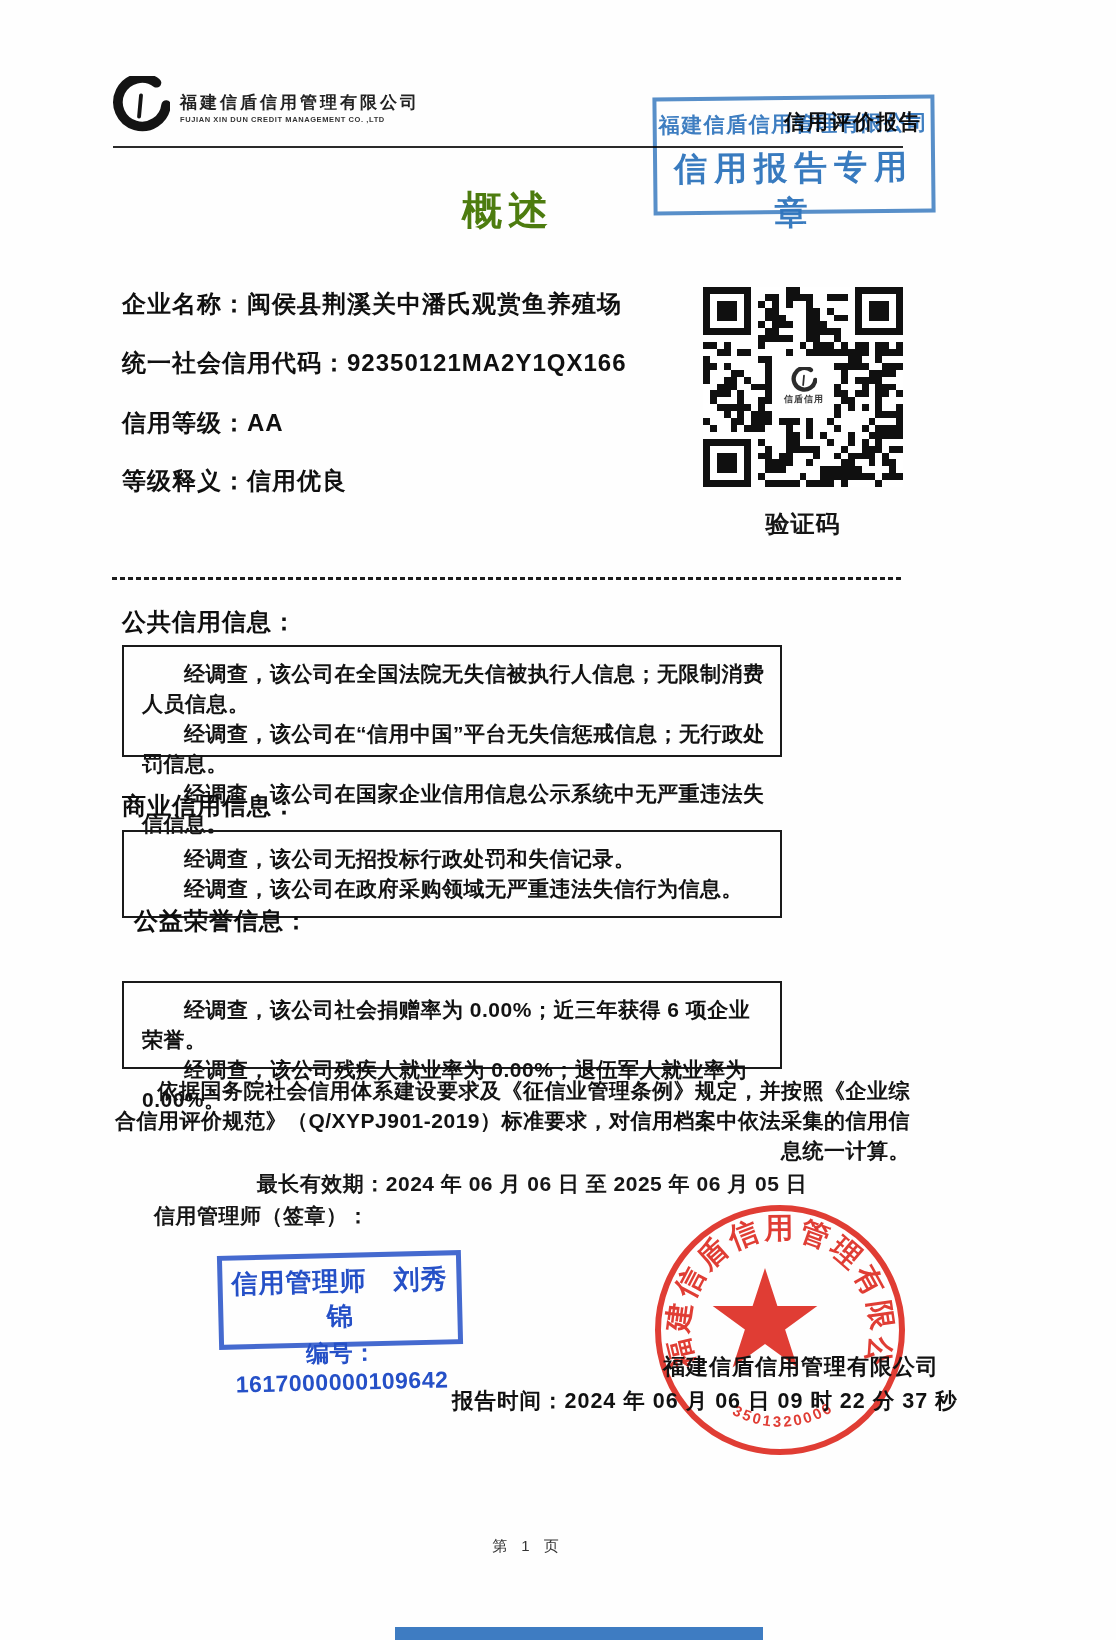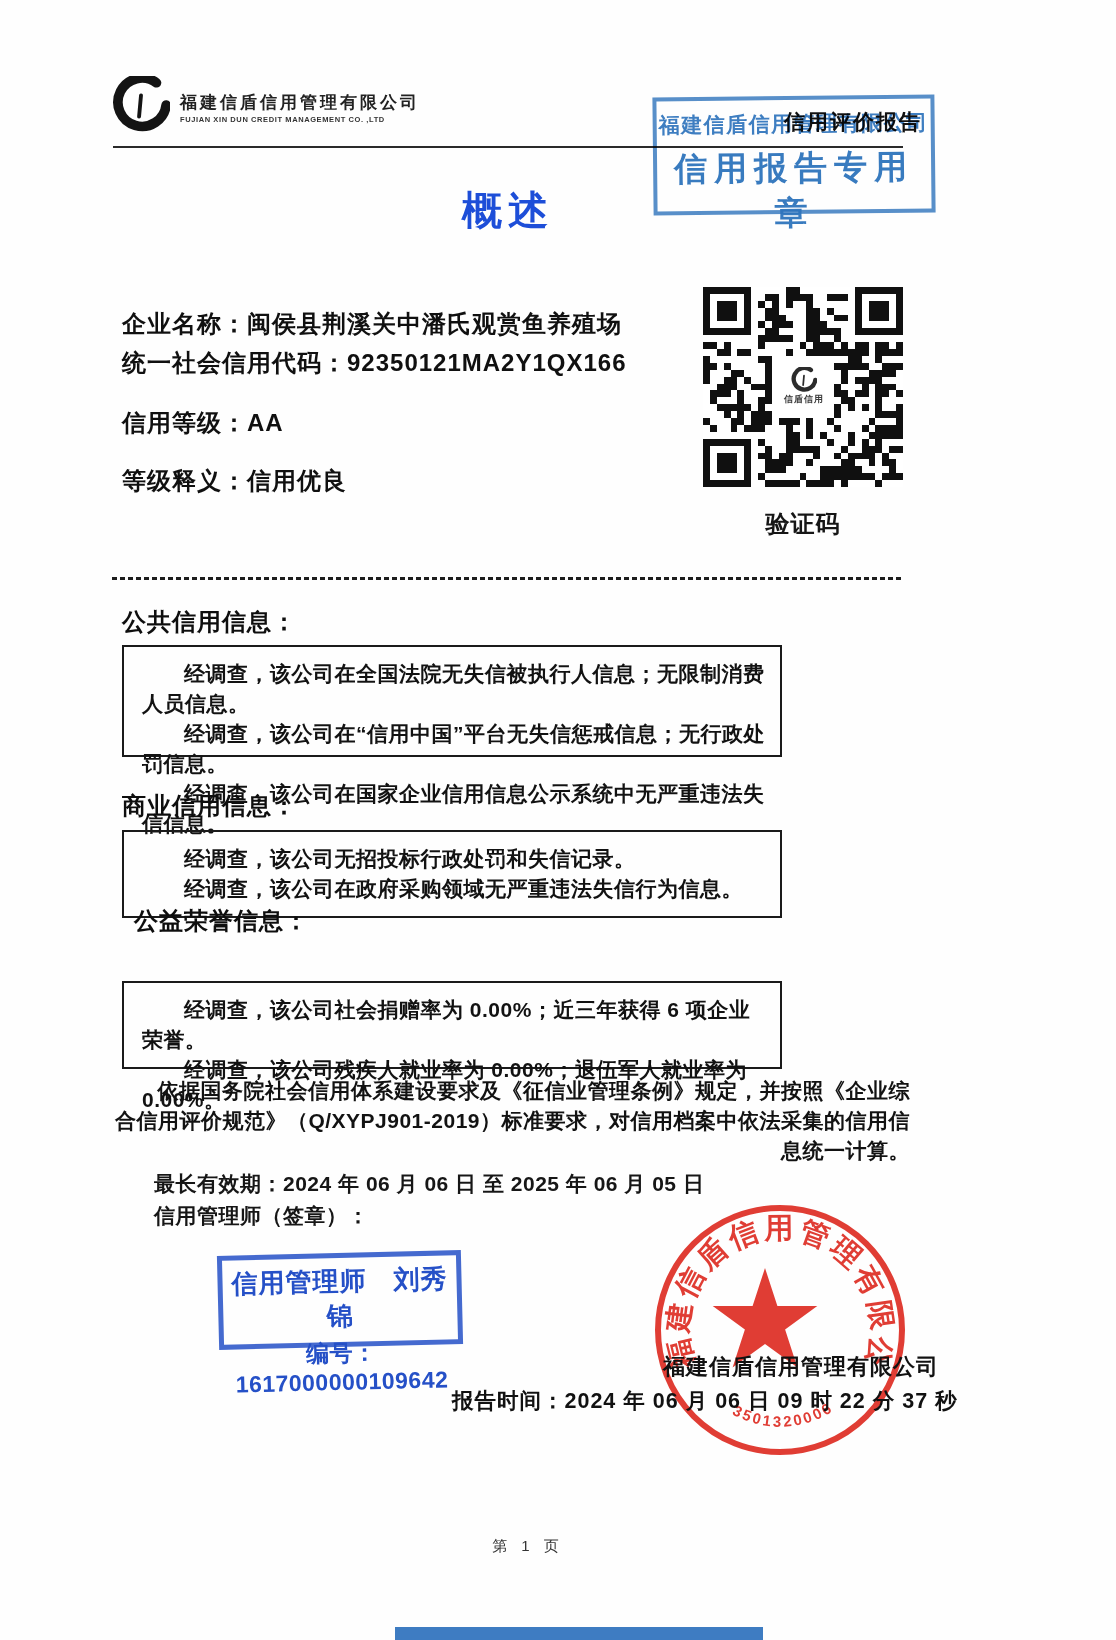--- a/index.html
+++ b/index.html
@@ -25,25 +25,25 @@
     left:653px;top:96px;width:282px;height:118px;
     border:4px solid rgba(46,116,189,.8);
     transform:rotate(-.6deg);
     text-align:center;color:#2e74bd;
     box-sizing:border-box;
     mix-blend-mode:multiply;
   }
   .report-stamp .l1{font-size:21px;font-weight:bold;letter-spacing:1.5px;margin-top:10px;opacity:.92;}
   .report-stamp .l2{font-size:33px;font-weight:bold;letter-spacing:7px;margin-top:8px;opacity:.95;}
 
-  .page-title{left:0;top:183px;width:1016px;text-align:center;font-size:40px;font-weight:bold;letter-spacing:6px;color:#1d4ed8;}
+  .page-title{left:0;top:183px;width:1016px;text-align:center;font-size:40px;font-weight:bold;letter-spacing:6px;color:#4d7c0f;}
 
   
   .field{left:122px;font-size:24px;font-weight:bold;letter-spacing:1px;color:#101010;}
-  .f0{top:288px;margin-top:20px;} .f1{top:347px;} .f2{top:407px;} .f3{top:465px;}
+  .f0{top:288px;} .f1{top:347px;} .f2{top:407px;} .f3{top:465px;}
 
   
   .qr-box{left:703px;top:287px;width:200px;height:200px;background:#fff;}
   .qr-caption{left:703px;top:508px;width:200px;text-align:center;font-size:24px;font-weight:bold;letter-spacing:1px;}
   .qr-logo{
     position:absolute;left:73px;top:70px;width:56px;height:58px;background:#fff;
     display:flex;flex-direction:column;align-items:center;justify-content:center;
   }
   .qr-logo .t{font-size:9px;font-weight:bold;letter-spacing:1px;color:#3a3a3a;}
 
@@ -57,21 +57,21 @@
   .h0{top:606px;} .h1{top:790px;} .h2{top:905px;margin-left:12px;}
   .info-box{
     left:122px;width:660px;box-sizing:border-box;
     border:2px solid #1a1a1a;background:transparent;
     padding:12px 14px 8px 18px;
   }
   .b0{top:645px;height:112px;} .b1{top:830px;height:88px;} .b2{top:981px;height:88px;}
   .info-box p{margin:0;font-size:21px;font-weight:bold;line-height:30px;text-indent:2em;letter-spacing:.5px;color:#121212;}
 
   .legal{left:112px;top:1076px;width:798px;font-size:21px;font-weight:bold;line-height:30px;text-indent:2em;letter-spacing:.5px;margin:0;color:#121212;text-align:right;}
-  .validity{left:112px;top:1170px;width:798px;font-size:21px;font-weight:bold;text-indent:2em;letter-spacing:.5px;margin:0;}
+  .validity{left:112px;top:1170px;width:798px;font-size:21px;font-weight:bold;text-indent:2em;letter-spacing:.5px;margin:0;text-align:center;}
   .manager-label{left:112px;top:1202px;width:798px;font-size:21px;font-weight:bold;text-indent:2em;letter-spacing:.5px;margin:0;}
 
   
   .manager-stamp{
     left:218px;top:1253px;width:244px;height:94px;
     border:5px solid rgba(37,80,200,.85);
     transform:rotate(-1.4deg);
     box-sizing:border-box;text-align:center;color:#2550c8;
     mix-blend-mode:multiply;
   }

